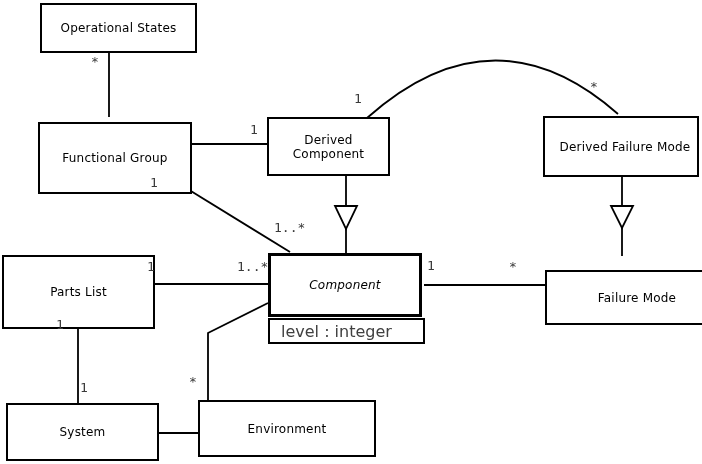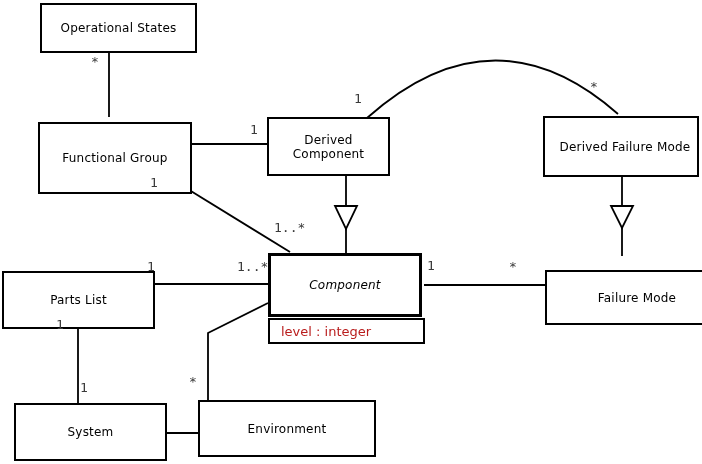--- a/index.html
+++ b/index.html
@@ -41,22 +41,22 @@
   }
   .uml-attr {
     position: absolute;
     box-sizing: border-box;
     background: #ffffff;
     border: 2px solid #000000;
     display: flex;
     align-items: center;
     justify-content: flex-start;
     padding-left: 11px;
-    font-size: 13px;
-    color: #b91c1c;
+    font-size: 16px;
+    color: #404040;
   }
   .mult {
     position: absolute;
     font-family: "DejaVu Sans Mono", "Liberation Mono", monospace;
     font-size: 13px;
     color: #3a3a3a;
     line-height: 1;
     white-space: nowrap;
   }
 </style>
@@ -103,36 +103,36 @@
   </div>
 
   <div class="uml-class" style="left:267px; top:117px; width:123px; height:59px;">
     <span>Derived Component</span>
   </div>
 
   <div class="uml-class" style="left:543px; top:116px; width:156px; height:61px;padding-left:8px;">
     <span>Derived Failure Mode</span>
   </div>
 
-  <div class="uml-class" style="left:2px; top:255px; width:153px; height:58px;margin-top:16px;">
+  <div class="uml-class" style="left:2px; top:255px; width:153px; height:74px;">
     <span>Parts List</span>
   </div>
 
   <div class="uml-class thick" style="left:268px; top:253px; width:154px; height:64px;">
     <span>Component</span>
   </div>
   <div class="uml-attr" style="left:268px; top:318px; width:157px; height:26px;">
     <span>level : integer</span>
   </div>
 
   <div class="uml-class" style="left:545px; top:270px; width:184px; height:55px;">
     <span>Failure Mode</span>
   </div>
 
-  <div class="uml-class" style="left:14px; top:403px; width:153px; height:58px;">
+  <div class="uml-class" style="left:6px; top:403px; width:153px; height:58px;">
     <span>System</span>
   </div>
 
   <div class="uml-class" style="left:198px; top:400px; width:178px; height:57px;">
     <span>Environment</span>
   </div>
 
   <span class="mult" style="left:91px; top:55px;">*</span>
   <span class="mult" style="left:250px; top:123px;">1</span>
   <span class="mult" style="left:150px; top:176px;">1</span>

